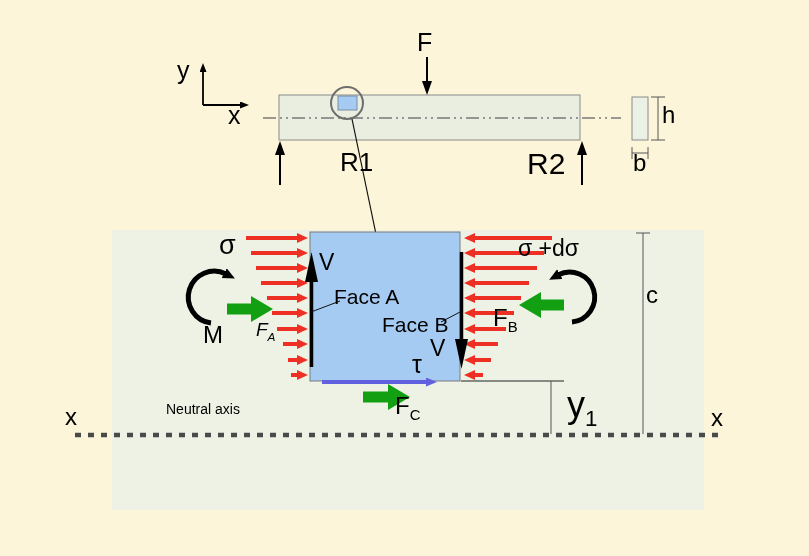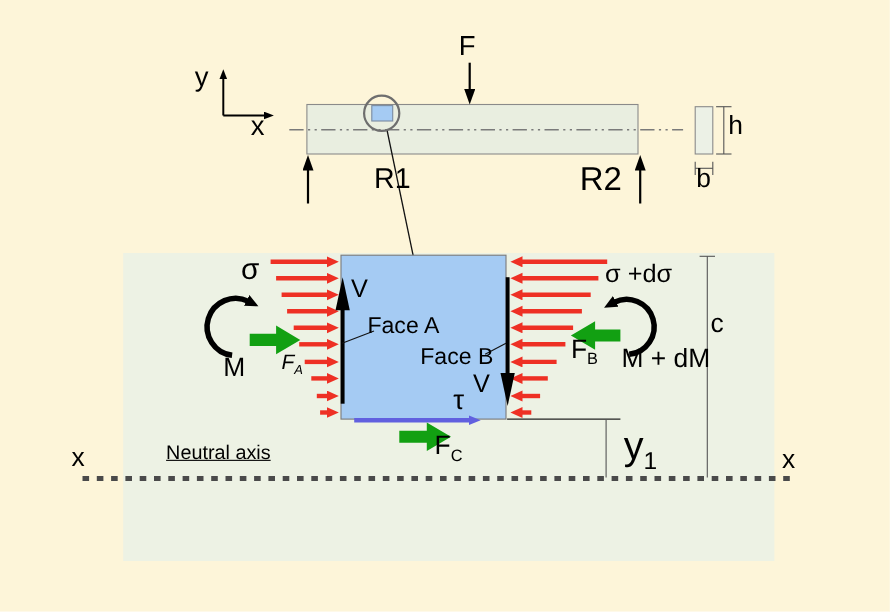--- a/index.html
+++ b/index.html
@@ -132,42 +132,41 @@
 
   <div class="lbl" style="left:177px;top:58px;font-size:25px;">y</div>
   <div class="lbl" style="left:228px;top:103px;font-size:25px;">x</div>
   <div class="lbl" style="left:417px;top:30px;font-size:25px;">F</div>
   <div class="lbl" style="left:292px;top:149px;font-size:26px;margin-left:48px;">R1</div>
   <div class="lbl" style="left:527px;top:149px;font-size:30px;">R2</div>
   <div class="lbl" style="left:662px;top:103px;font-size:24px;">h</div>
   <div class="lbl" style="left:633px;top:151px;font-size:24px;">b</div>
 
   <div class="lbl" style="left:219px;top:232px;font-size:27px;">σ</div>
-  <div class="lbl" style="left:550px;top:237px;font-size:23px;">σ +dσ</div>
+  <div class="lbl" style="left:518px;top:237px;font-size:23px;">σ +dσ</div>
   <div class="lbl" style="left:319px;top:251px;font-size:23px;">V</div>
   <div class="lbl" style="left:430px;top:337px;font-size:23px;">V</div>
   <div class="lbl" style="left:334px;top:286px;font-size:21px;">Face A</div>
   <div class="lbl" style="left:382px;top:314px;font-size:21px;">Face B</div>
   <div class="lbl" style="left:203px;top:323px;font-size:24px;">M</div>
-  <div class="lbl" style="left:565px;top:315px;font-size:24px;">M + dM</div>
 
   <div class="lbl" style="left:256px;top:320px;font-size:19px;font-style:italic;">
     <span>F</span><span class="sub">A</span>
   </div>
-  <div class="lbl" style="left:519px;top:306px;font-size:24px;">
+  <div class="lbl" style="left:493px;top:306px;font-size:24px;">
     <span>F</span><span class="sub">B</span>
   </div>
   <div class="lbl" style="left:395px;top:394px;font-size:24px;">
     <span>F</span><span class="sub">C</span>
   </div>
 
   <div class="lbl" style="left:412px;top:352px;font-size:25px;">τ</div>
   <div class="lbl" style="left:646px;top:283px;font-size:24px;">c</div>
 
   <div class="lbl" style="left:567px;top:387px;font-size:36px;">
     <span>y</span><span class="sub">1</span>
   </div>
 
-  <div class="lbl" style="left:151px;top:402px;font-size:18px;text-decoration:underline;">Neutral axis</div>
+  <div class="lbl" style="left:166px;top:402px;font-size:14px;">Neutral axis</div>
   <div class="lbl" style="left:65px;top:405px;font-size:24px;">x</div>
   <div class="lbl" style="left:711px;top:406px;font-size:24px;">x</div>
 
 </div>
 
 </body></html>

